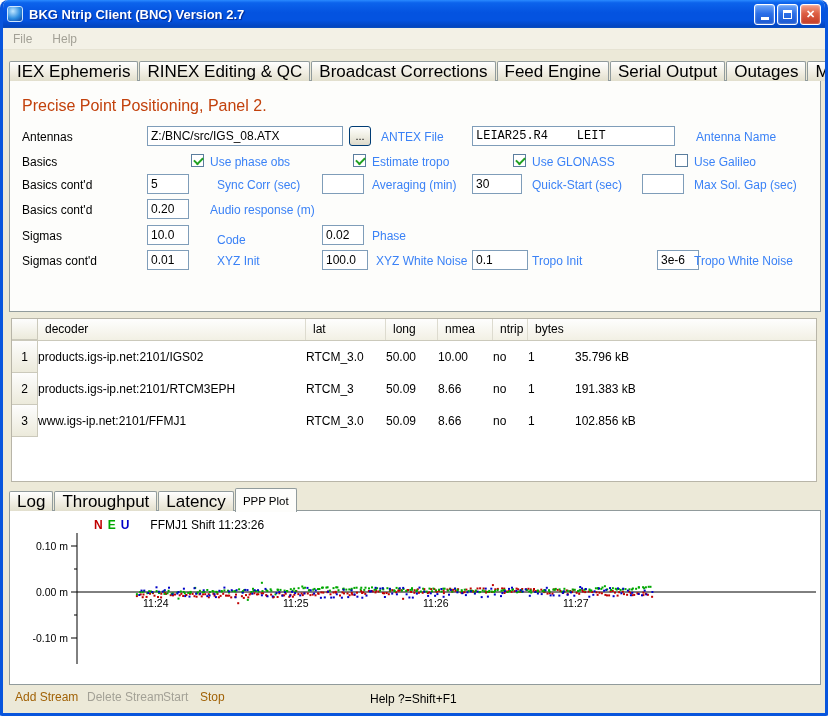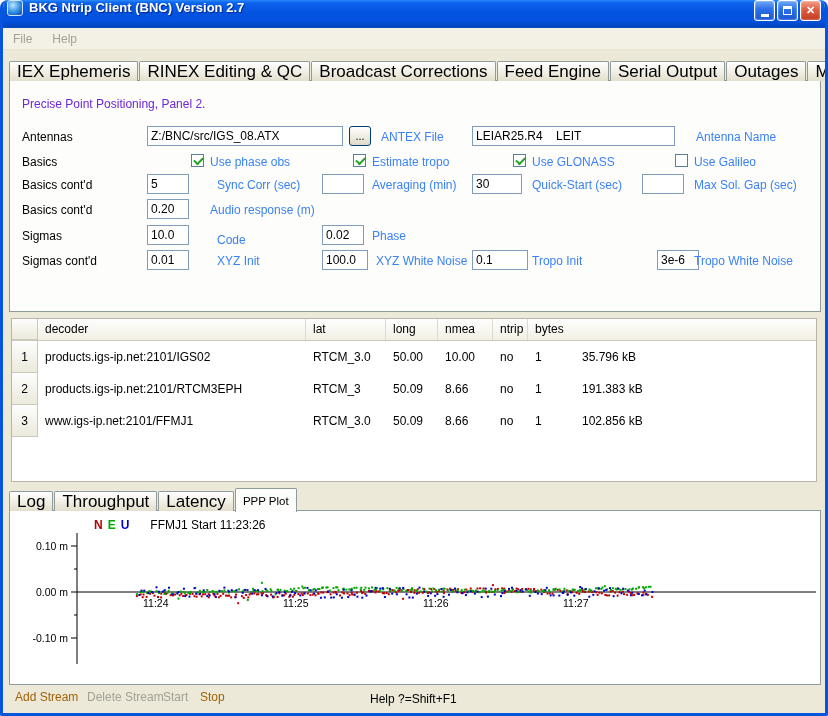--- a/index.html
+++ b/index.html
@@ -11,21 +11,21 @@
     border:3px solid #0855dd; border-top:none;
     border-radius:8px 8px 2px 2px;
     background:#ece9d8; overflow:hidden;
   }
 
   
   .titlebar {
     position:absolute; left:-3px; right:-3px; top:0; height:28px;
     border-radius:7px 7px 0 0;
     background:linear-gradient(180deg,#2a8aff 0%,#0c63ec 10%,#0453e0 45%,#0453e0 72%,#0345c0 94%,#0a50c0 100%);
-    display:flex; padding:0 7px; gap:6px;
+    display:flex; align-items:center; padding:0 7px; gap:6px;
     color:#fff; font-weight:bold; font-size:13px;
     text-shadow:1px 1px 1px #00268c;
   }
   .app-icon {
     width:16px; height:16px; border-radius:3px; flex:0 0 auto;
     background:radial-gradient(circle at 35% 30%, #bfe6ff, #2e8de0 55%, #0b3f9e);
     border:1px solid #cfe6ff;
   }
   .title-text { flex:1 1 auto; white-space:nowrap; overflow:hidden; }
   .win-controls { display:flex; gap:2px; }
@@ -69,21 +69,21 @@
     width:16px; height:18px; font-size:8px; line-height:16px; text-align:center;
     border:1px solid #003c74; border-radius:2px; color:#000; padding:0;
     background:linear-gradient(#ffffff,#f1f0e5 45%,#dddacb);
   }
 
   
   .tabpage {
     position:absolute; left:6px; right:4px; top:80px; height:232px;
     background:#fdfdfb; border:1px solid #919b9c; z-index:2;
   }
-  .caption { position:absolute; left:12px; top:16px; font-size:12px; color:#6d28d9; }
+  .caption { position:absolute; left:12px; top:16px; font-size:16px; color:#c2410c; }
   .rowlabel { position:absolute; font-size:12px; color:#000; white-space:nowrap; }
   .flabel   { position:absolute; font-size:12px; color:#3b82f6; white-space:nowrap; }
   .field {
     position:absolute; height:20px; border:1px solid #7f9db9; background:#fff;
     font:12px "Liberation Sans",sans-serif; padding:0 3px; color:#000;
   }
   .xpbtn {
     position:absolute; border:1px solid #003c74; border-radius:3px;
     background:linear-gradient(#ffffff,#f1f0e5 45%,#dddacb);
     font:11px "Liberation Sans",sans-serif; text-align:center; padding:0;
@@ -102,21 +102,21 @@
   .streams {
     position:absolute; left:8px; right:8px; top:318px; height:164px;
     background:#fff; border:1px solid #b8b5a8; overflow:hidden;
   }
   .t-header, .t-row { display:grid; grid-template-columns:26px 268px 80px 52px 55px 35px 47px 1fr; }
   .t-header { height:22px; line-height:21px; background:linear-gradient(#fefefe,#f2f0e4);
               border-bottom:1px solid #cbc9bb; font-size:12px; }
   .th { padding-left:7px; border-right:1px solid #dddbcf; white-space:pre; overflow:hidden; }
   .th:last-child { border-right:none; }
   .t-row { height:32px; line-height:32px; font-size:12px; }
-  .td { padding-left:7px; white-space:nowrap; overflow:hidden; }
+  .td { white-space:nowrap; overflow:hidden; }
   .td.num {
     background:linear-gradient(#fdfdfd,#eceadb); border-right:1px solid #cbc9bb;
     border-bottom:1px solid #cbc9bb; text-align:center; padding-left:0;
   }
 
   
   .plot-tabbar {
     position:absolute; left:6px; top:488px; height:23px;
     display:flex; align-items:flex-end; z-index:3;
   }
@@ -186,21 +186,21 @@
     </span>
   </div>
 
   <div class="tabpage">
     <div class="caption">Precise Point Positioning, Panel 2.</div>
 
     <span class="rowlabel" style="left:12px;top:49px">Antennas</span>
     <input class="field" style="left: 137px; top: 45px; width: 196px;" value="Z:/BNC/src/IGS_08.ATX">
     <button class="xpbtn" style="left:339px;top:45px;width:22px;height:20px">...</button>
     <span class="flabel" style="left:371px;top:49px">ANTEX File</span>
-    <input class="field" style="left: 462px; top: 45px; width: 203px;" value="LEIAR25.R4    LEIT">
+    <input class="field" style="left: 462px; top: 45px; width: 203px; font-family: Liberation Mono, monospace;" value="LEIAR25.R4    LEIT">
     <span class="flabel" style="left:686px;top:49px">Antenna Name</span>
 
     <span class="rowlabel" style="left:12px;top:74px">Basics</span>
     <span class="cb checked" style="left:181px;top:73px"></span>
     <span class="flabel" style="left:200px;top:74px">Use phase obs</span>
     <span class="cb checked" style="left:343px;top:73px"></span>
     <span class="flabel" style="left:362px;top:74px">Estimate tropo</span>
     <span class="cb checked" style="left:503px;top:73px"></span>
     <span class="flabel" style="left:522px;top:74px">Use GLONASS</span>
     <span class="cb" style="left:665px;top:73px"></span>
@@ -284,21 +284,21 @@
     <div class="tab">Throughput</div>
     <div class="tab">Latency</div>
     <div class="tab active">PPP Plot</div>
   </div>
 
   <div class="plot-panel">
     <div class="plot-legend">
       <span class="lg" style="color:#c00000">N</span>
       <span class="lg" style="color:#00a800">E</span>
       <span class="lg" style="color:#0000c8">U</span>
-      <span class="plot-title">FFMJ1 Start 11:23:26</span>
+      <span class="plot-title">FFMJ1 Shift 11:23:26</span>
     </div>
     <svg id="plot-svg" width="814" height="173">
       <line class="axis" x1="67" y1="22" x2="67" y2="153"></line>
       <line class="tick" x1="61" y1="35" x2="67" y2="35"></line>
       <line class="tick" x1="64" y1="58" x2="67" y2="58"></line>
       <line class="tick" x1="61" y1="81" x2="67" y2="81"></line>
       <line class="tick" x1="64" y1="104" x2="67" y2="104"></line>
       <line class="tick" x1="61" y1="127" x2="67" y2="127"></line>
       <line class="axis" x1="67" y1="81" x2="806" y2="81"></line>
       <text x="58" y="39" text-anchor="end">0.10 m</text>

